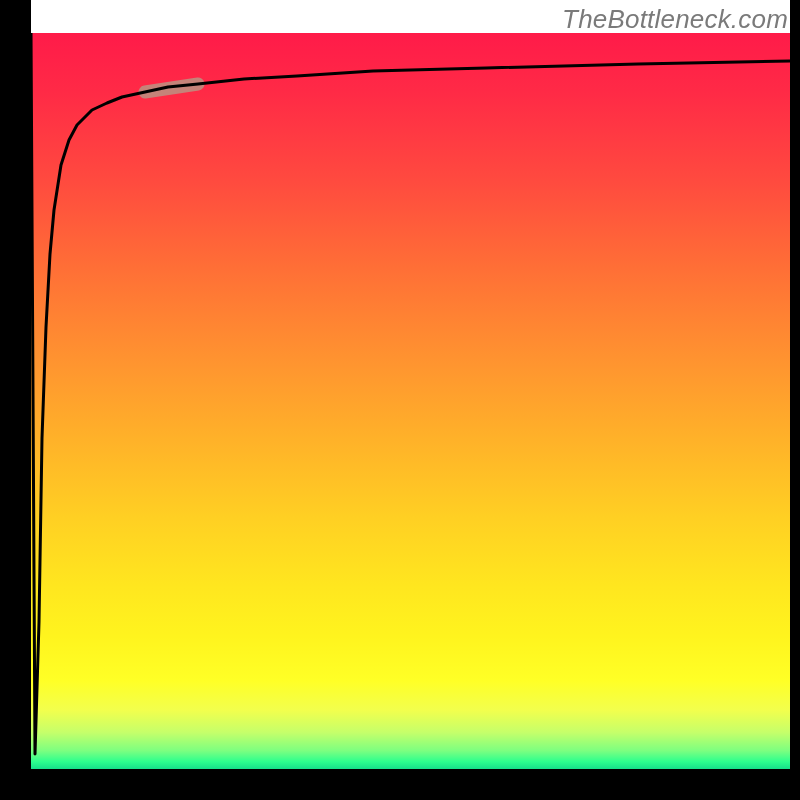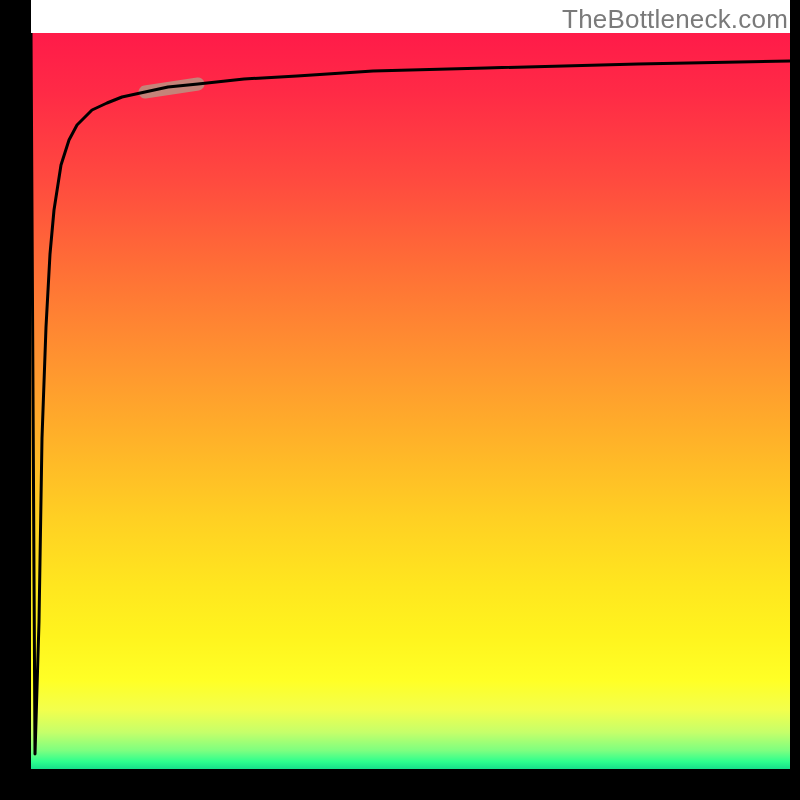--- a/index.html
+++ b/index.html
@@ -8,20 +8,21 @@
     width: 800px;
     height: 800px;
     background: #ffffff;
     overflow: hidden;
     font-family: Arial, Helvetica, sans-serif;
   }
   .stage {
     position: relative;
     width: 800px;
     height: 700px;
+    font-style: italic;
   }
   .watermark {
     position: absolute;
     top: 4px;
     right: 12px;
     font-size: 26px;
     font-weight: 400;
     color: #7a7a7a;
     letter-spacing: 0.2px;
     z-index: 20;

